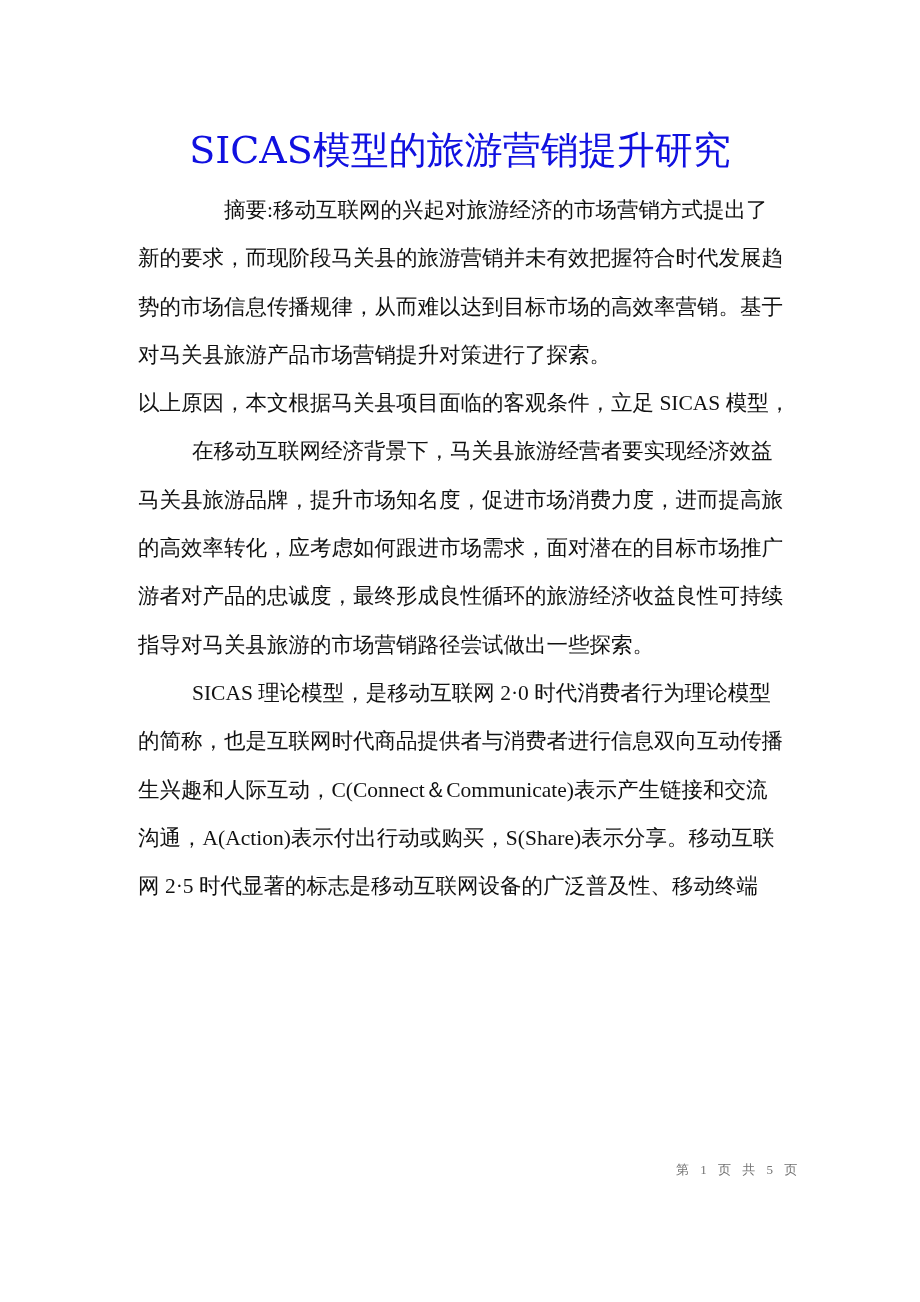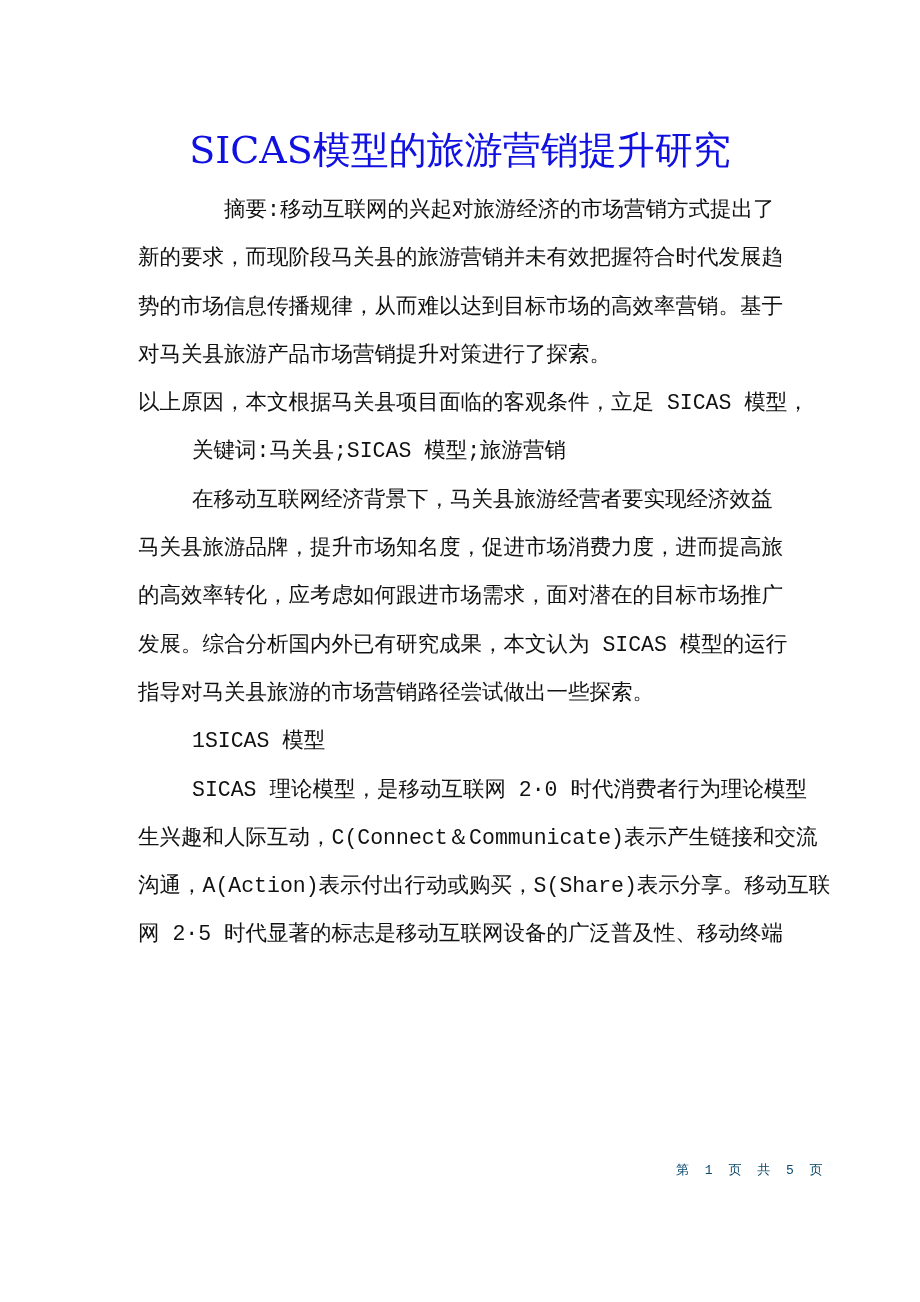--- a/index.html
+++ b/index.html
@@ -41,53 +41,51 @@
       width: 646px;
       font-size: 21.5px;
       line-height: 48.3px;
       text-align: justify;
     }
     .line {
       display: block;
       white-space: nowrap;
       height: 48.3px;
       overflow: visible;
-      font-family: Liberation Mono, monospace;
     }
     .indent-abs { padding-left: 86px; }
     .indent { padding-left: 54px; }
     .footer {
       position: absolute;
       left: 676px;
       top: 1161px;
-      font-family: Liberation Mono, monospace;
+      font-family: Liberation Serif, serif;
       font-size: 13px;
-      color: #0c4a6e;
+      color: #737373;
       letter-spacing: 4px;
     }
   </style>
 </head>
 <body>
 
 <div class="page">
   <div class="title">SICAS模型的旅游营销提升研究</div>
 
   <div class="body-text">
     <span class="line indent-abs">摘要:移动互联网的兴起对旅游经济的市场营销方式提出了</span>
     <span class="line">新的要求，而现阶段马关县的旅游营销并未有效把握符合时代发展趋</span>
     <span class="line">势的市场信息传播规律，从而难以达到目标市场的高效率营销。基于</span>
     <span class="line">对马关县旅游产品市场营销提升对策进行了探索。</span>
     <span class="line">以上原因，本文根据马关县项目面临的客观条件，立足 SICAS 模型，</span>
-    <span class="line indent">关键词:马关县;SICAS 模型;旅游营销</span>
     <span class="line indent">在移动互联网经济背景下，马关县旅游经营者要实现经济效益</span>
     <span class="line">马关县旅游品牌，提升市场知名度，促进市场消费力度，进而提高旅</span>
     <span class="line">的高效率转化，应考虑如何跟进市场需求，面对潜在的目标市场推广</span>
-    <span class="line">发展。综合分析国内外已有研究成果，本文认为 SICAS 模型的运行</span>
+    <span class="line">游者对产品的忠诚度，最终形成良性循环的旅游经济收益良性可持续</span>
     <span class="line">指导对马关县旅游的市场营销路径尝试做出一些探索。</span>
-    <span class="line indent">1SICAS 模型</span>
     <span class="line indent">SICAS 理论模型，是移动互联网 2·0 时代消费者行为理论模型</span>
+    <span class="line">的简称，也是互联网时代商品提供者与消费者进行信息双向互动传播</span>
     <span class="line">生兴趣和人际互动，C(Connect＆Communicate)表示产生链接和交流</span>
     <span class="line">沟通，A(Action)表示付出行动或购买，S(Share)表示分享。移动互联</span>
     <span class="line">网 2·5 时代显著的标志是移动互联网设备的广泛普及性、移动终端</span>
   </div>
 
   <div class="footer">第 1 页 共 5 页</div>
 </div>
 
 </body></html>

